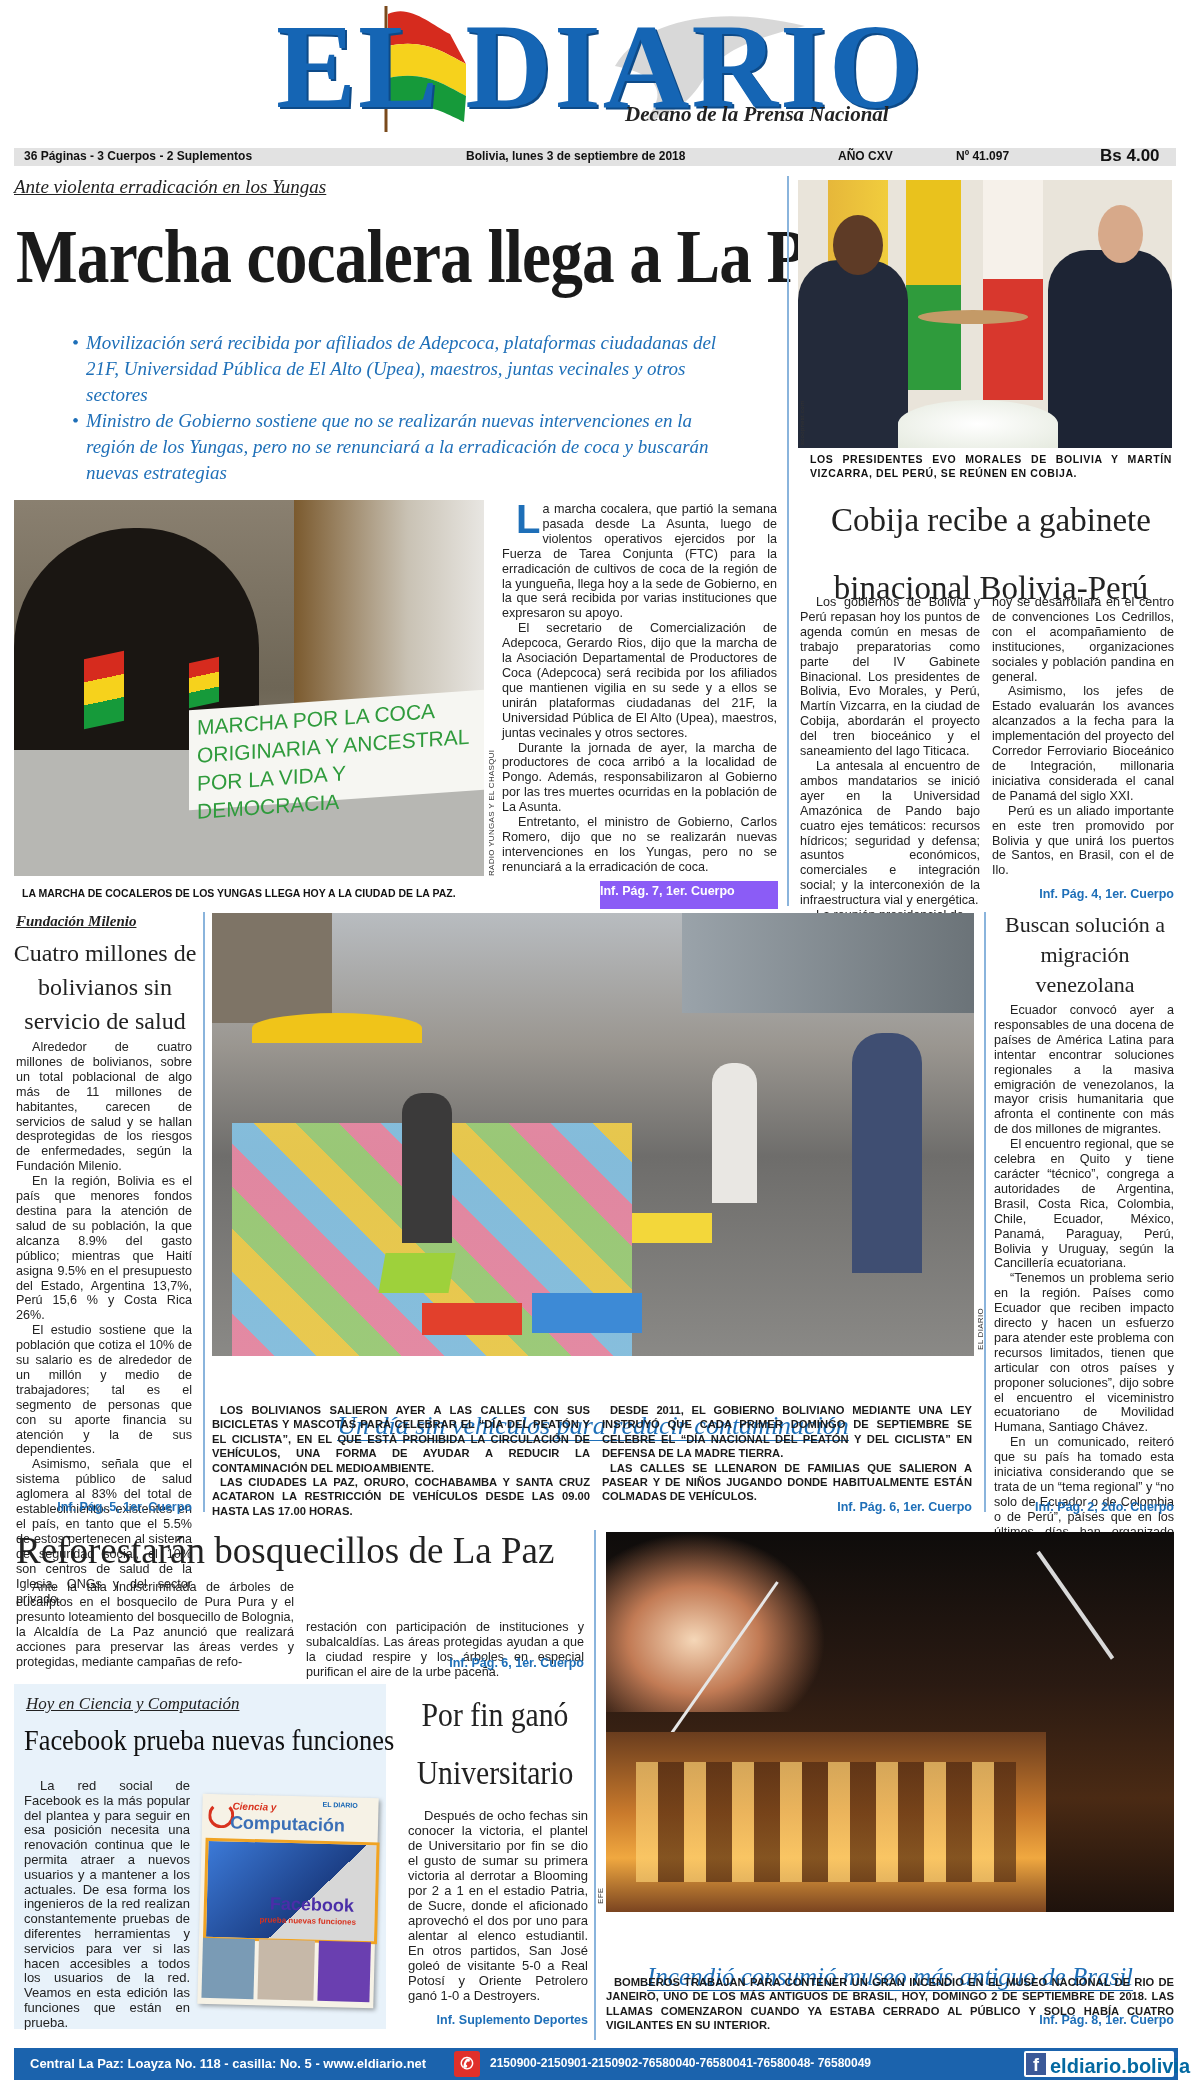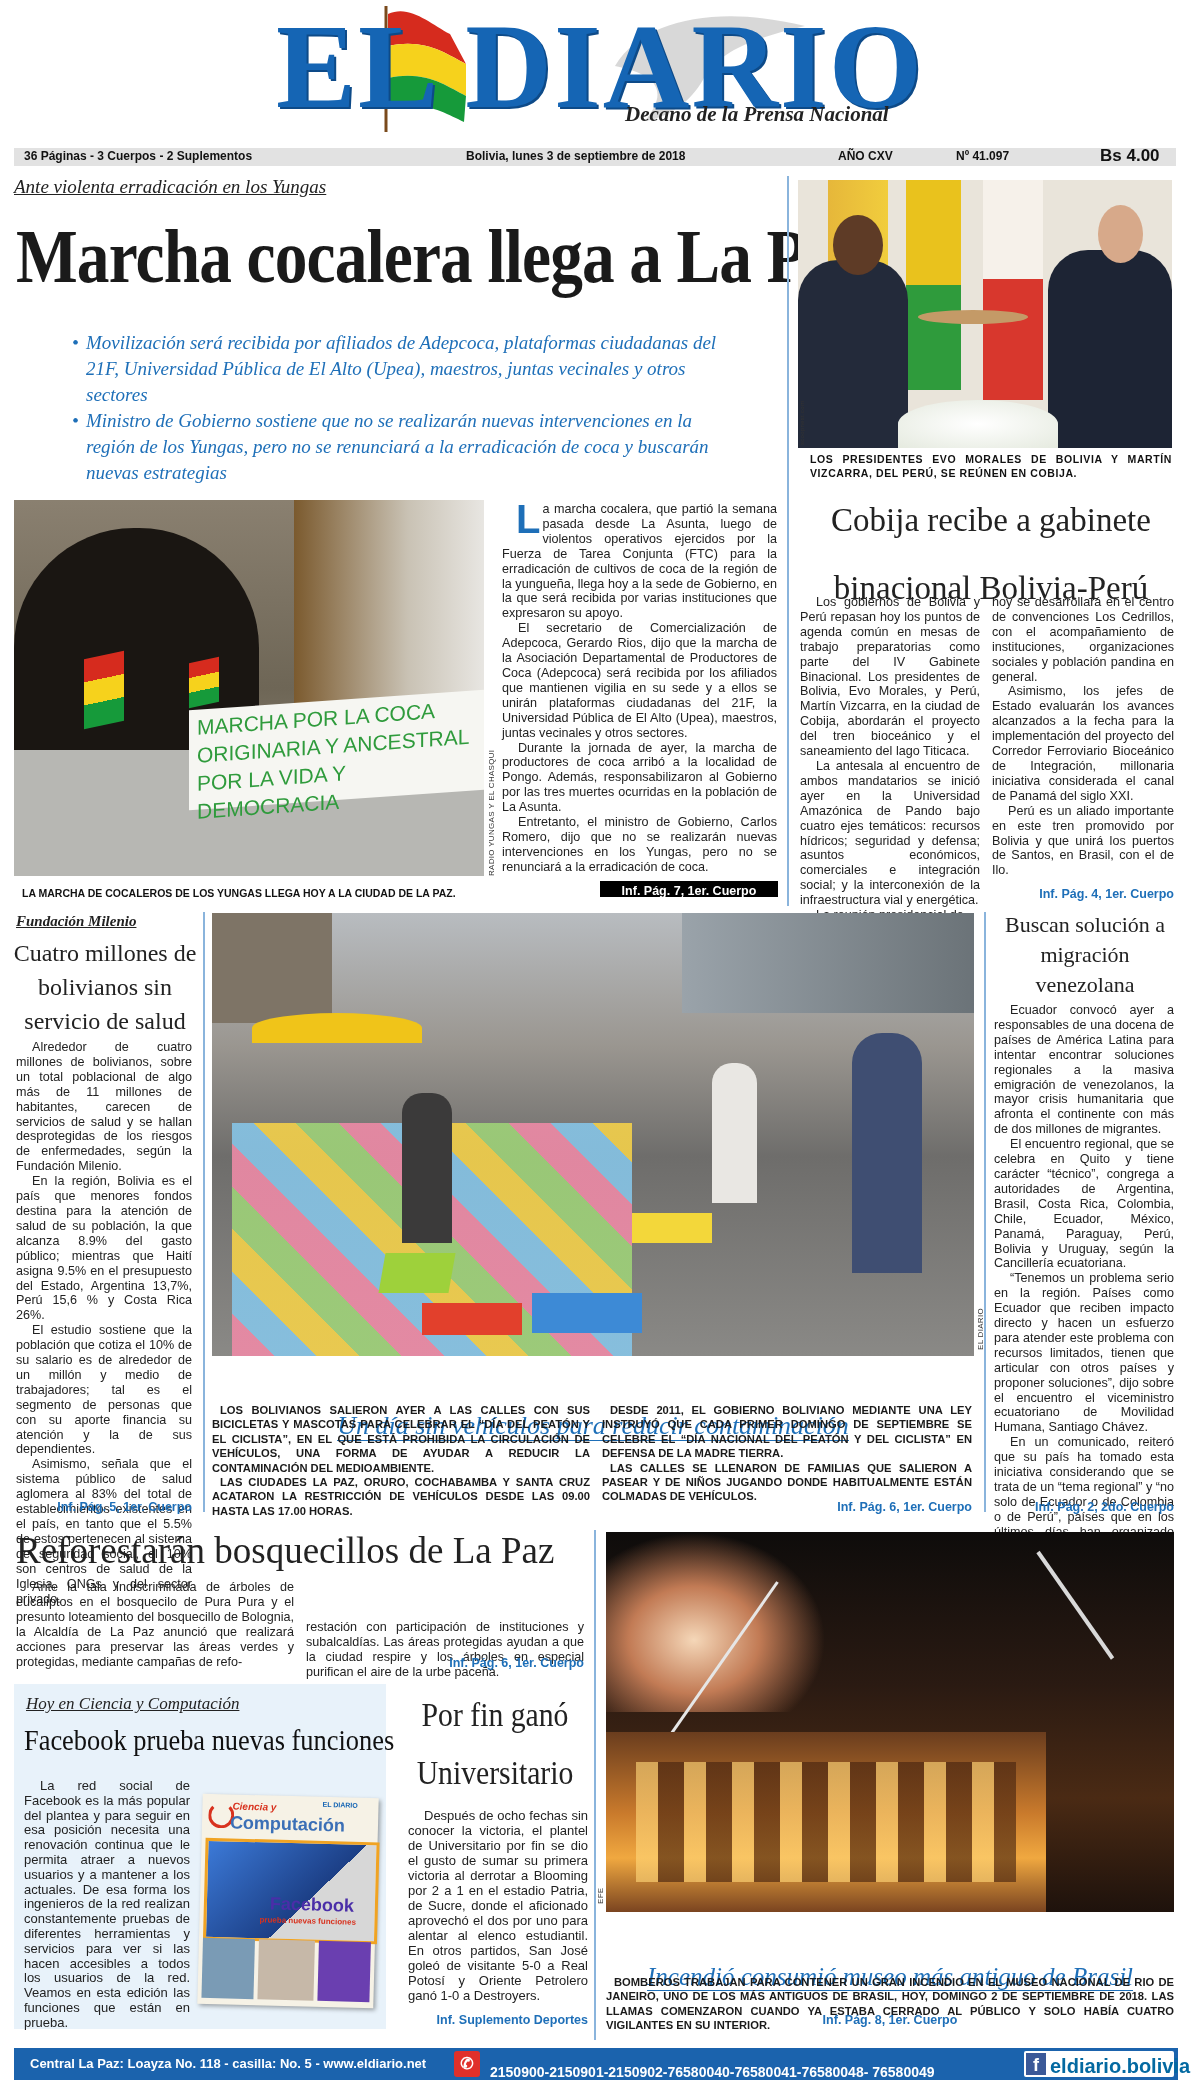--- a/index.html
+++ b/index.html
@@ -79,21 +79,21 @@
   </div>
   <div class="credit" style="left:487px;top:700px;height:176px;">RADIO YUNGAS Y EL CHASQUI</div>
   <div class="abs caption" style="left:22px;top:887px;">LA MARCHA DE COCALEROS DE LOS YUNGAS LLEGA HOY A LA CIUDAD DE LA PAZ.</div>
 
   <div class="abs body-text" style="left:502px;top:502px;width:275px;">
     <p style="text-indent:0;"><span style="float:left;font-size:40px;line-height:34px;font-weight:bold;color:#1e6fb8;margin:0 2px 0 14px;">L</span><span>a marcha cocalera, que partió la semana pasada desde La Asunta, luego de violentos operativos ejercidos por la Fuerza de Tarea Conjunta (FTC) para la erradicación de cultivos de coca de la región de la yungueña, llega hoy a la sede de Gobierno, en la que será recibida por varias instituciones que expresaron su apoyo.</span></p>
     <p>El secretario de Comercialización de Adepcoca, Gerardo Rios, dijo que la marcha de la Asociación Departamental de Productores de Coca (Adepcoca) será recibida por los afiliados que mantienen vigilia en su sede y a ellos se unirán plataformas ciudadanas del 21F, la Universidad Pública de El Alto (Upea), maestros, juntas vecinales y otros sectores.</p>
     <p>Durante la jornada de ayer, la marcha de productores de coca arribó a la localidad de Pongo. Además, responsabilizaron al Gobierno por las tres muertes ocurridas en la población de La Asunta.</p>
     <p>Entretanto, el ministro de Gobierno, Carlos Romero, dijo que no se realizarán nuevas intervenciones en los Yungas, pero no se renunciará a la erradicación de coca.</p>
   </div>
-  <div class="abs" style="left:600px;top:881px;width:178px;height:16px;background:#000000;color:#fff;font-weight:bold;font-size:12.5px;line-height:20px;text-align:center;">Inf. Pág. 7, 1er. Cuerpo</div>
+  <div class="abs" style="left:600px;top:881px;width:178px;height:28px;background:#8b5cf6;color:#fff;font-weight:bold;font-size:12.5px;line-height:20px;text-align:left;">Inf. Pág. 7, 1er. Cuerpo</div>
 </section>
 
 <div class="vrule" style="left:787px;top:176px;height:730px;"></div>
 
 <section>
   <div class="photo" style="left:798px;top:180px;width:374px;height:268px;background:#e9e4da;">
     <div class="abs" style="left:30px;top:0;width:60px;height:200px;background:linear-gradient(90deg,#e6b73a,#f1cd3d);"></div>
     <div class="abs" style="left:108px;top:0;width:55px;height:210px;background:linear-gradient(180deg,#e9c21d 50%,#2f9b3c 50%);"></div>
     <div class="abs" style="left:185px;top:0;width:60px;height:220px;background:linear-gradient(180deg,#f6f1ea 45%,#d8372d 45%);"></div>
     <div class="abs" style="left:0;top:80px;width:110px;height:188px;background:#232a3a;border-radius:40px 40px 0 0;"></div>
@@ -221,24 +221,24 @@
     <div class="abs" style="left:0;top:200px;width:440px;height:180px;background:linear-gradient(180deg,#6a3d1e,#c97a2c 45%,#f0a840 70%,#7a4420);"></div>
     <div class="abs" style="left:30px;top:230px;width:380px;height:120px;background:repeating-linear-gradient(90deg,rgba(255,214,120,0.9) 0 22px,rgba(70,35,15,0.9) 22px 48px);opacity:0.7;"></div>
   </div>
   <div class="credit" style="left:596px;top:1880px;height:24px;">EFE</div>
   <div class="abs hl-blue" style="left:606px;top:1918px;width:568px;text-align:center;font-size:25px;line-height:32px;text-decoration:none;">
     <span style="border-bottom:1.5px solid #1e6fb8;">Incendió consumió museo más antiguo de Brasil</span>
   </div>
   <div class="abs caps-text" style="left:606px;top:1955px;width:568px;margin-top:20px;">
     <p>BOMBEROS TRABAJAN PARA CONTENER UN GRAN INCENDIO EN EL MUSEO NACIONAL DE RIO DE JANEIRO, UNO DE LOS MÁS ANTIGUOS DE BRASIL, HOY, DOMINGO 2 DE SEPTIEMBRE DE 2018. LAS LLAMAS COMENZARON CUANDO YA ESTABA CERRADO AL PÚBLICO Y SOLO HABÍA CUATRO VIGILANTES EN SU INTERIOR.</p>
   </div>
-  <div class="abs inf" style="left:606px;top:2013px;width:568px;text-align:center;">Inf. Pág. 8, 1er. Cuerpo</div>
+  <div class="abs inf" style="left:606px;top:2013px;width:568px;">Inf. Pág. 8, 1er. Cuerpo</div>
 </section>
 
 <footer class="footer">
   <span class="abs" style="left:16px;top:8px;font-size:13px;">Central La Paz: Loayza No. 118 - casilla: No. 5 - www.eldiario.net</span>
   <span class="abs" style="left:440px;top:3px;width:26px;height:26px;background:#e0302a;border-radius:3px;text-align:center;line-height:26px;font-size:16px;">✆</span>
-  <span class="abs" style="left:476px;top:16px;font-size:14px;">2150900-2150901-2150902-76580040-76580041-76580048- 76580049</span>
+  <span class="abs" style="left:476px;top:8px;font-size:12px;">2150900-2150901-2150902-76580040-76580041-76580048- 76580049</span>
   <span class="abs" style="left:1010px;top:3px;width:150px;height:26px;background:#ffffff;border-radius:2px;">
     <span class="abs" style="left:2px;top:2px;width:20px;height:22px;background:#3b5998;color:#fff;text-align:center;font-size:18px;line-height:24px;font-family:'Liberation Sans',sans-serif;">f</span>
     <span class="abs" style="left:26px;top:4px;color:#0369a1;font-size:20px;">eldiario.bolivia</span>
   </span>
 </footer>
 
 </body></html>

